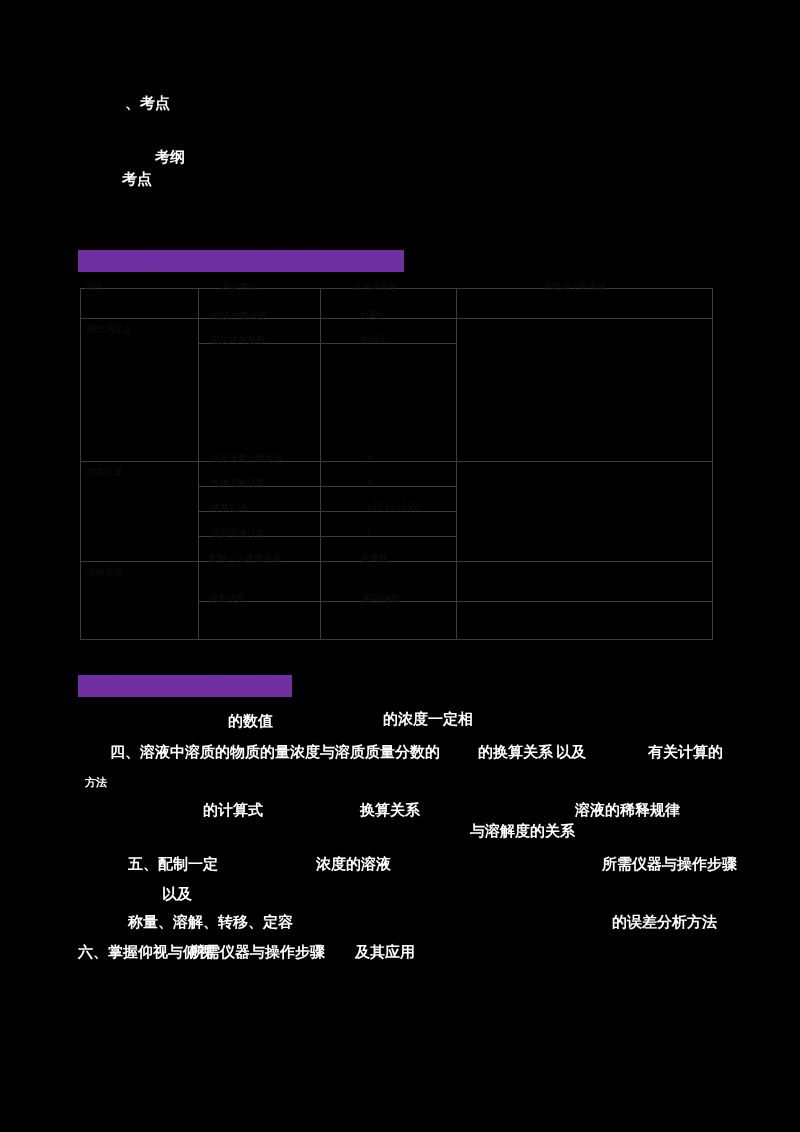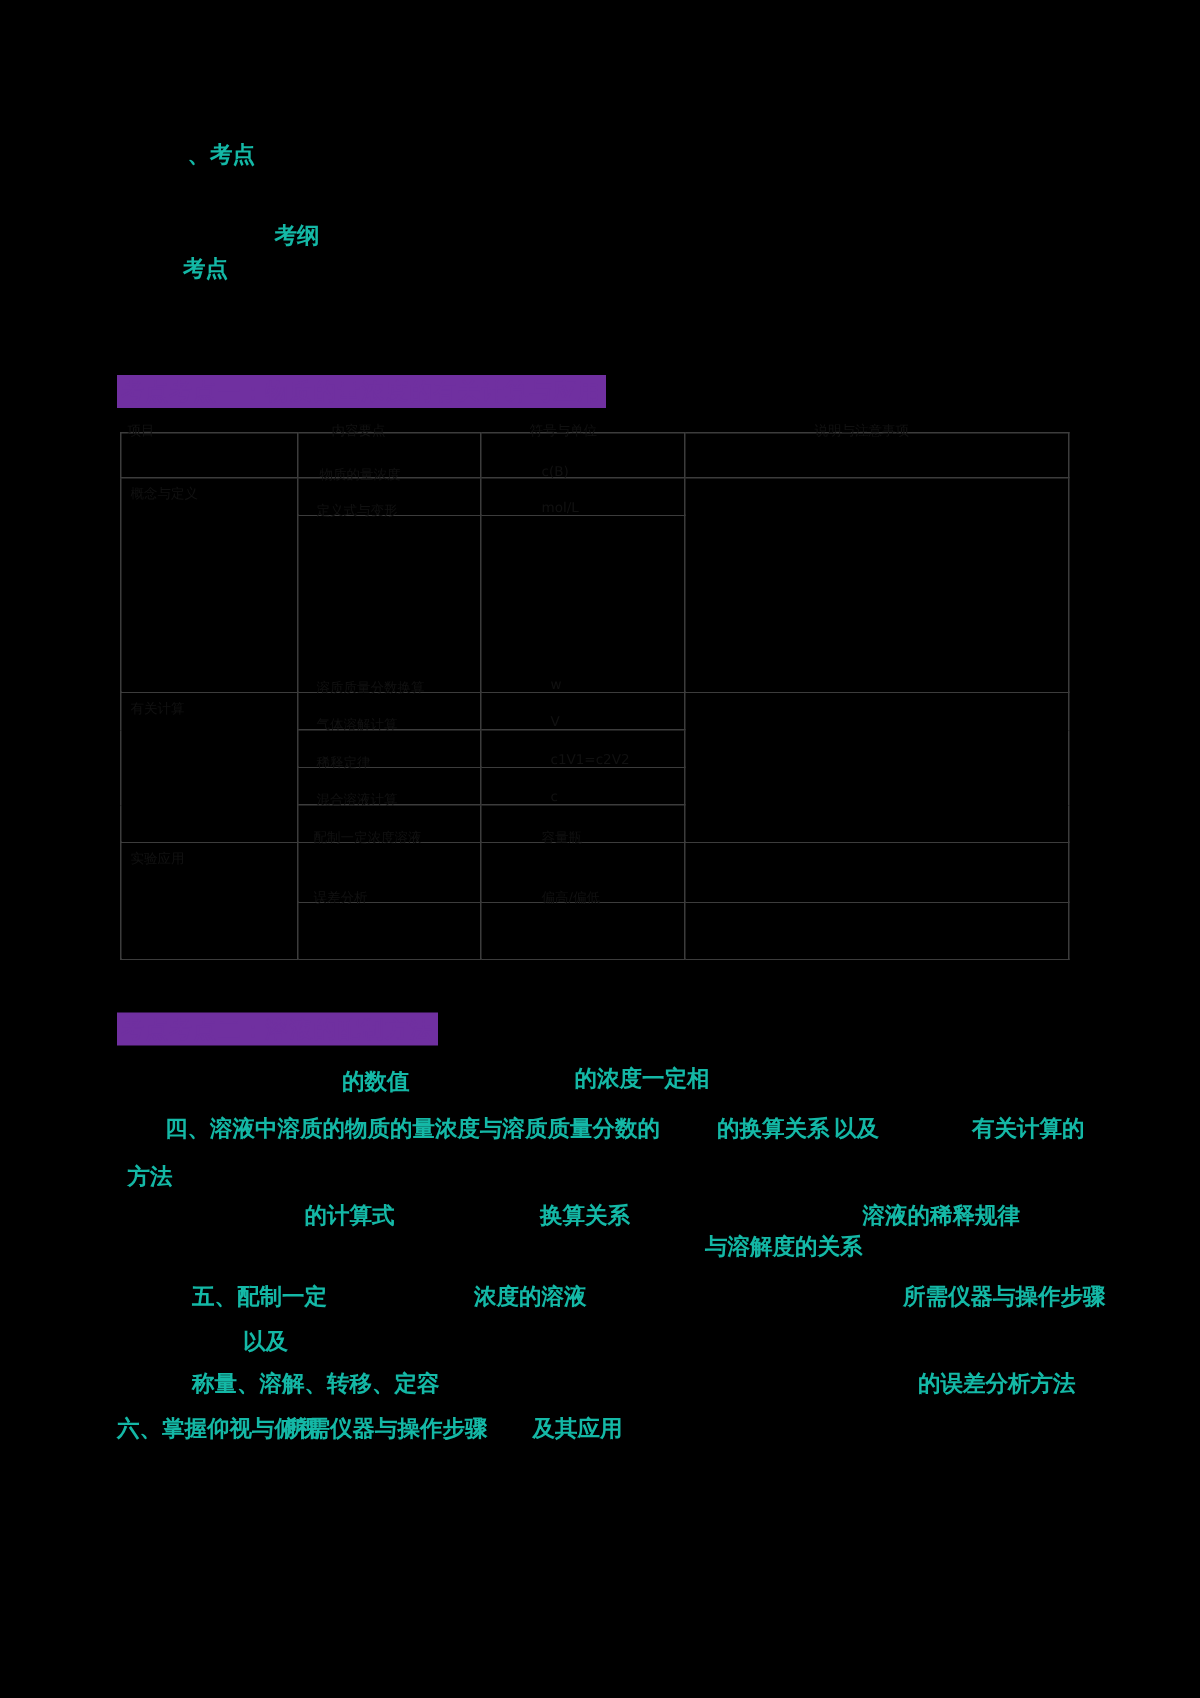--- a/index.html
+++ b/index.html
@@ -5,21 +5,21 @@
   html,body{margin:0;padding:0;background:#000;}
   body{
     width:800px;height:1132px;position:relative;overflow:hidden;
     font-family:"DejaVu Sans","Liberation Sans",sans-serif;
     color:#000;
   }
   .page{position:absolute;inset:0;background:#000;}
 
   
   .run{position:absolute;white-space:nowrap;line-height:1;}
-  .red{color:#14b8a6;font-weight:bold;}
+  .red{color:#ffffff;font-weight:bold;}
 
   
   .heading{
     position:absolute;white-space:nowrap;
     background:#7030a0;color:#7030a0;
     font-weight:bold;font-size:15px;line-height:20px;
     padding:1px 3px;letter-spacing:1px;
   }
 
   
@@ -44,21 +44,21 @@
   
   .g{color:#111;font-size:9px;}
 </style>
 </head>
 <body>
 
 <div class="page">
 
   <div>
     <span class="run red" style="left:125px;top:96px;font-size:15px;">、考点</span>
-    <span class="run red" style="left:155px;top:150px;font-size:15px;margin-left:28px;">考纲</span>
+    <span class="run red" style="left:155px;top:150px;font-size:15px;">考纲</span>
     <span class="run red" style="left:122px;top:172px;font-size:15px;">考点</span>
   </div>
 
   <div class="heading" style="left:78px;top:250px;">
     <span>考点</span><span>考点一：物质的量浓度的有关计算与应用</span>
   </div>
 
   <table class="tbl" style="left:80px;top:288px;width:536px;">
     <colgroup>
       <col class="c1">
@@ -181,21 +181,21 @@
 
   <div>
 
     <span class="run red" style="left:228px;top:714px;font-size:15px;">的数值</span>
     <span class="run red" style="left:383px;top:712px;font-size:15px;">的浓度一定相</span>
 
     <span class="run red" style="left:110px;top:745px;font-size:15px;">四、溶液中溶质的物质的量浓度与溶质质量分数的</span>
     <span class="run red" style="left:478px;top:745px;font-size:15px;">的换算关系</span>
     <span class="run red" style="left:556px;top:745px;font-size:15px;">以及</span>
     <span class="run red" style="left:648px;top:745px;font-size:15px;">有关计算的</span>
-    <span class="run red" style="left:85px;top:777px;font-size:15px;text-align:center;">方法</span>
+    <span class="run red" style="left:85px;top:777px;font-size:11px;text-align:center;">方法</span>
 
     <span class="run red" style="left:203px;top:803px;font-size:15px;">的计算式</span>
     <span class="run red" style="left:360px;top:803px;font-size:15px;">换算关系</span>
     <span class="run red" style="left:470px;top:824px;font-size:15px;">与溶解度的关系</span>
     <span class="run red" style="left:575px;top:803px;font-size:15px;">溶液的稀释规律</span>
 
     <span class="run red" style="left:128px;top:857px;font-size:15px;">五、配制一定</span>
     <span class="run red" style="left:300px;top:857px;font-size:15px;margin-left:16px;">浓度的溶液</span>
     <span class="run red" style="left:602px;top:857px;font-size:15px;">所需仪器与操作步骤</span>
     <span class="run red" style="left:162px;top:887px;font-size:15px;">以及</span>

